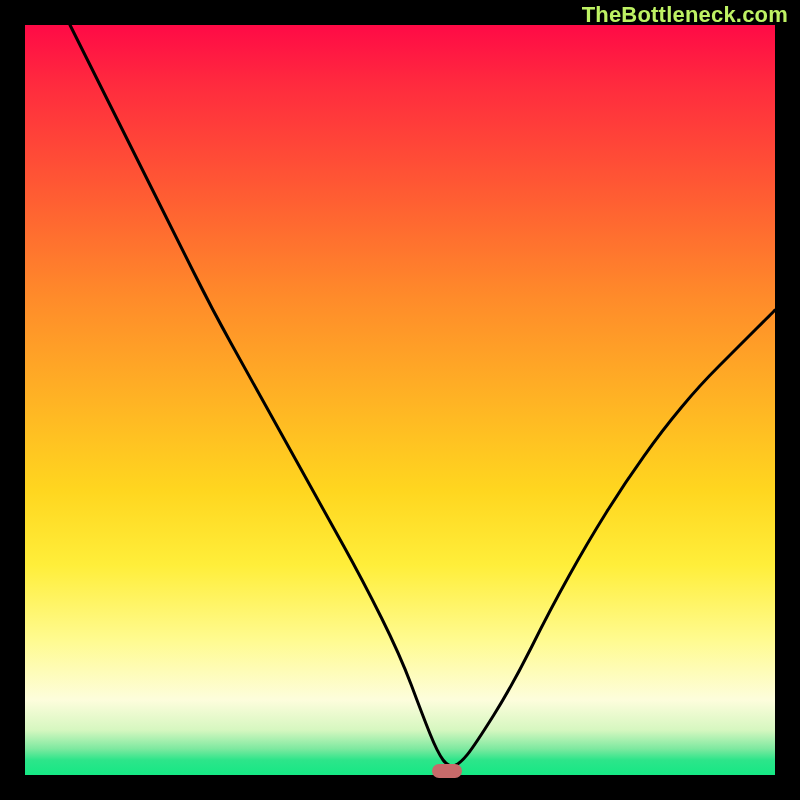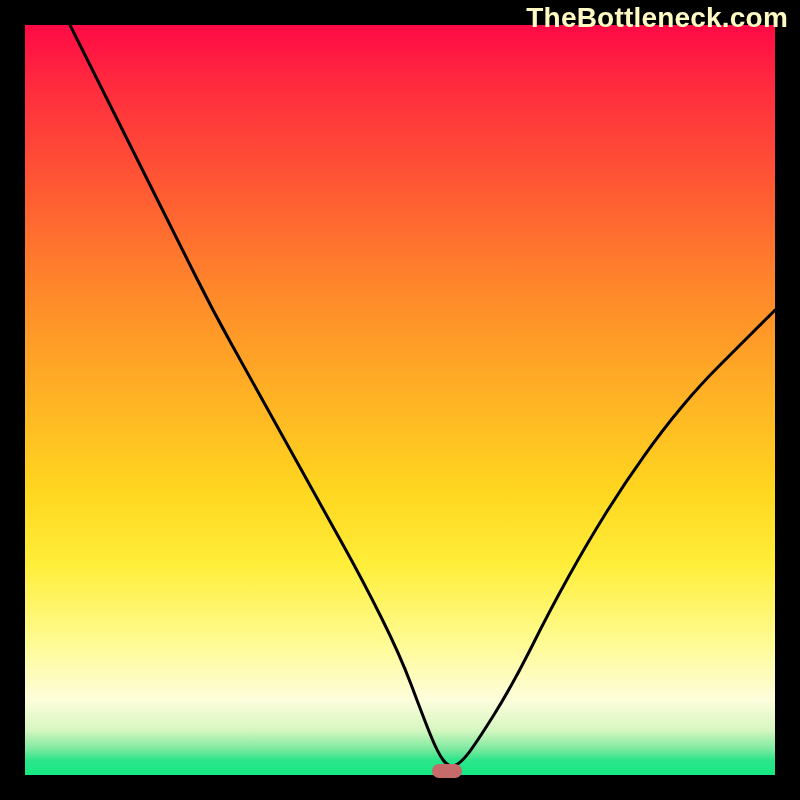--- a/index.html
+++ b/index.html
@@ -39,23 +39,23 @@
       #7ee9a0 96.5%,
       #2de58a 98%,
       #15e884 100%
     );
   }
   .watermark {
     position: absolute;
     top: 2px;
     right: 12px;
     font-family: Arial, Helvetica, sans-serif;
-    font-size: 28px;
+    font-size: 22px;
     font-weight: bold;
-    color: #fef9c3;
+    color: #bef264;
     letter-spacing: 0.2px;
     user-select: none;
   }
   svg.curve {
     position: absolute;
     left: 25px;
     top: 25px;
     width: 750px;
     height: 750px;
     overflow: visible;

